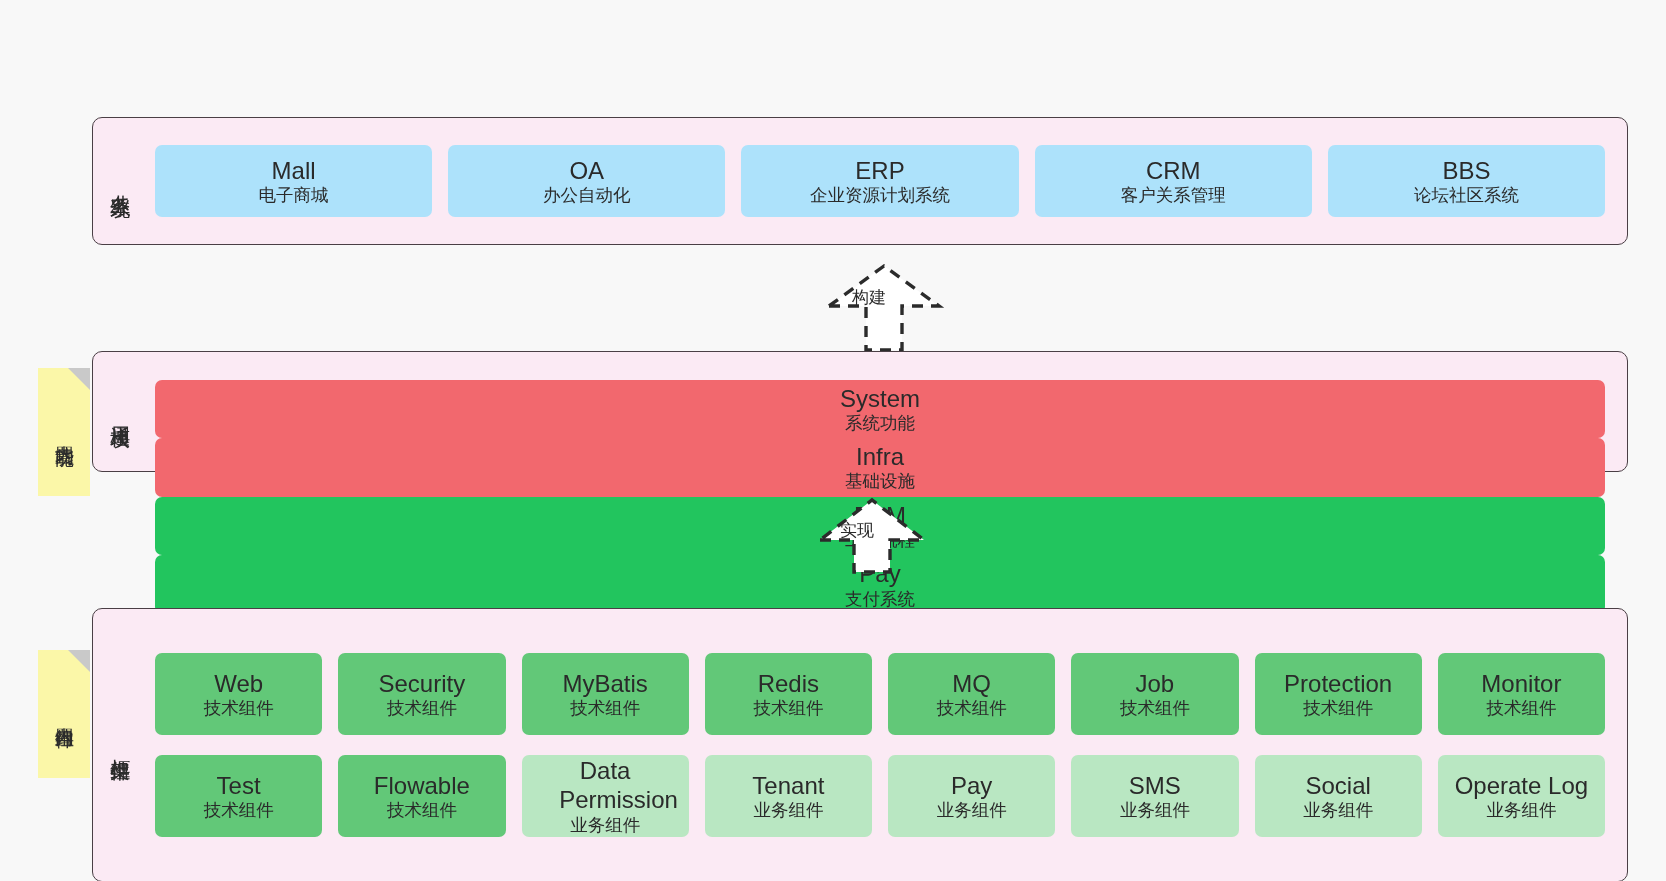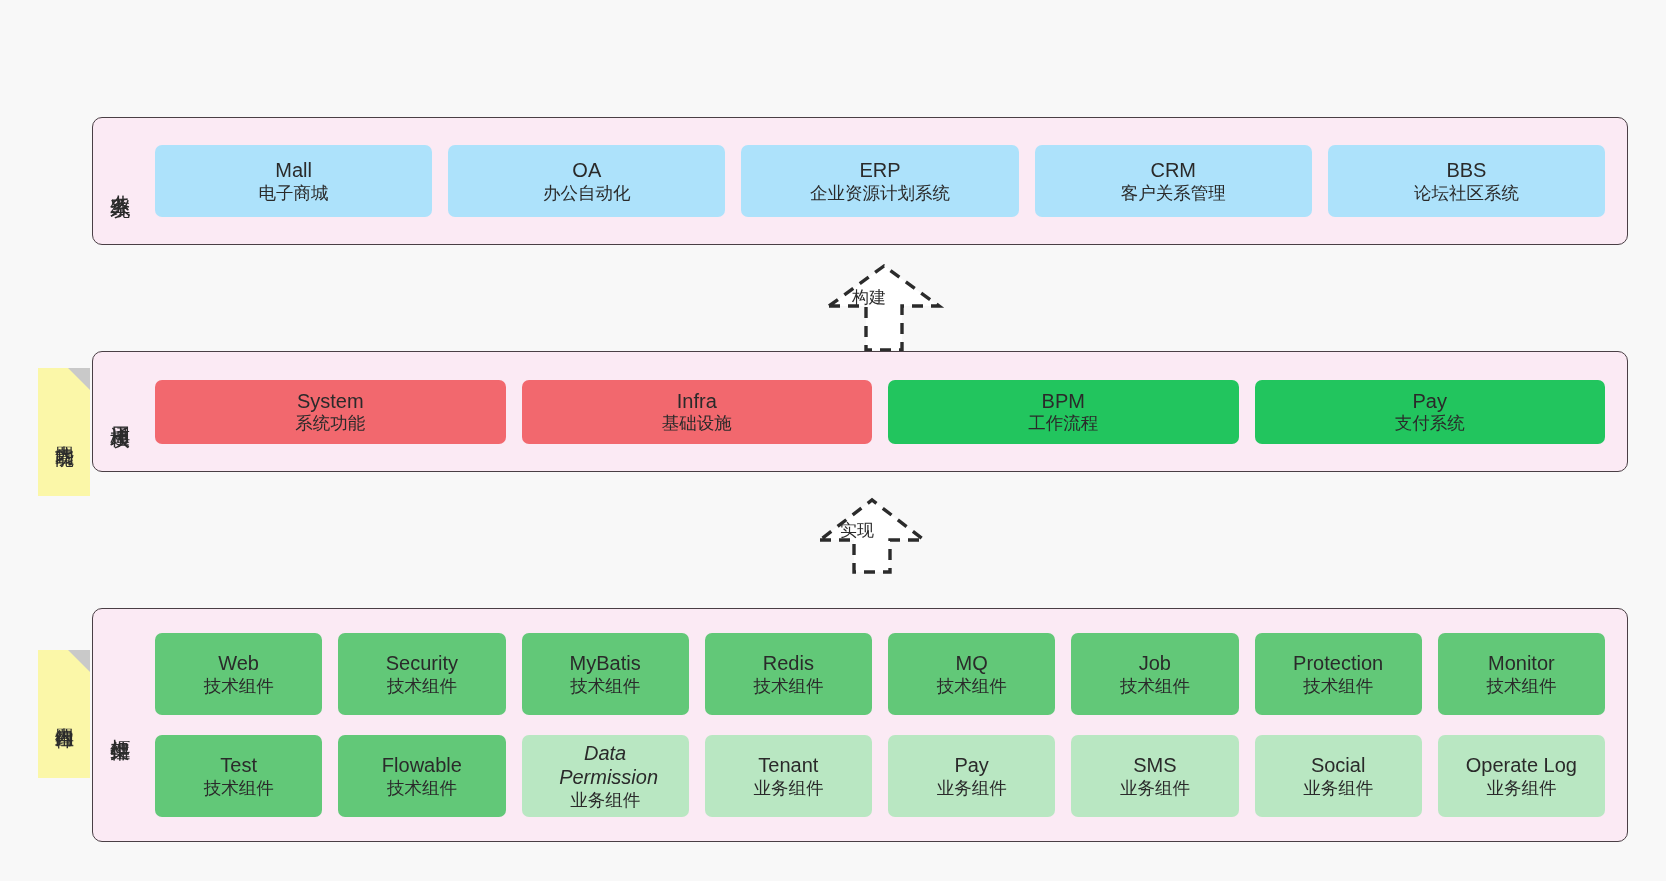--- a/index.html
+++ b/index.html
@@ -66,21 +66,21 @@
     border-radius: 7px;
     display: flex;
     flex-direction: column;
     align-items: center;
     justify-content: center;
     text-align: center;
     line-height: 1.22;
     box-sizing: border-box;
     padding: 4px 6px;
   }
-  .box .t1 { font-size: 20px; }
+  .box .t1 { font-size: 24px; }
   .box .t2 { font-size: 17.5px; }
 
   
   .c-blue        { background: #ade2fb; }
   .c-red         { background: #f2686e; }
   .c-pink        { background: #22c55e; }
   .c-green       { background: #62c878; }
   .c-greenlight  { background: #b9e7c2; }
 
   
@@ -169,21 +169,21 @@
   </div>
 
   <div class="note" style="left:38px; top:368px; width:52px; height:128px;">
     <span class="fold"></span>
     <span>内置功能</span>
   </div>
 
   <div class="layer" style="left:92px; top:351px; width:1536px; height:121px;">
     <div class="layer-label">通用模块</div>
     <div class="layer-body">
-      <div class="row" style="height:64px;">
+      <div class="row" style="height:64px;flex-direction:column;">
         <div class="cell">
           <div class="box c-red">
             <span class="t1">System</span>
             <span class="t2">系统功能</span>
           </div>
         </div>
         <div class="cell">
           <div class="box c-red">
             <span class="t1">Infra</span>
             <span class="t2">基础设施</span>
@@ -210,21 +210,21 @@
       <path d="M 48 48 L 82 48 L 82 80 L 118 80 L 118 48 L 152 48 L 100 8 Z" fill="#ffffff" stroke="#2b2b2b" stroke-width="3.4" stroke-dasharray="11 8" stroke-linejoin="miter"></path>
     </svg>
     <span class="arrow-label" style="left:68px; top:27px;">实现</span>
   </div>
 
   <div class="note" style="left:38px; top:650px; width:52px; height:128px;">
     <span class="fold"></span>
     <span>内置组件</span>
   </div>
 
-  <div class="layer" style="left:92px; top:608px; width:1536px; height:234px;">
+  <div class="layer" style="left:92px; top:608px; width:1536px; height:274px;">
     <div class="layer-label">框架组件</div>
     <div class="layer-body" style="gap:20px;">
 
       <div class="row" style="height:82px;">
         <div class="cell">
           <div class="box c-green">
             <span class="t1">Web</span>
             <span class="t2">技术组件</span>
           </div>
         </div>
@@ -280,21 +280,21 @@
           </div>
         </div>
         <div class="cell">
           <div class="box c-green">
             <span class="t1">Flowable</span>
             <span class="t2">技术组件</span>
           </div>
         </div>
         <div class="cell">
           <div class="box c-greenlight">
-            <span class="t1" style="max-width:92px;font-style:italic;">Data Permission</span>
+            <span class="t1" style="max-width:92px;">Data Permission</span>
             <span class="t2">业务组件</span>
           </div>
         </div>
         <div class="cell">
           <div class="box c-greenlight">
             <span class="t1">Tenant</span>
             <span class="t2">业务组件</span>
           </div>
         </div>
         <div class="cell">

